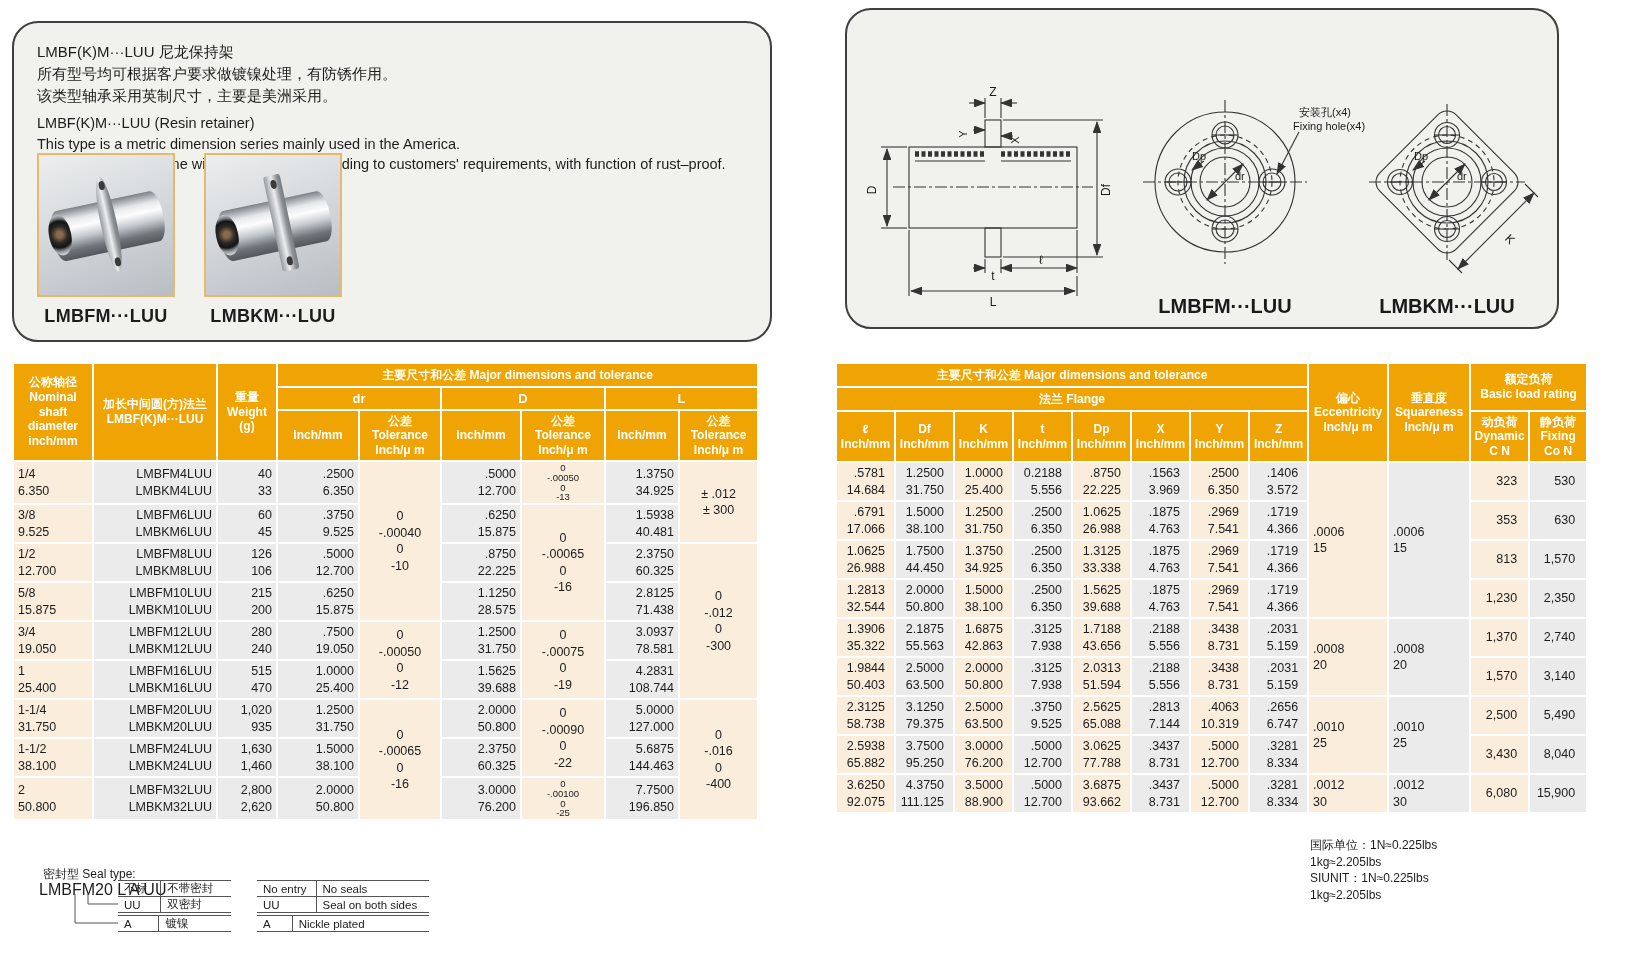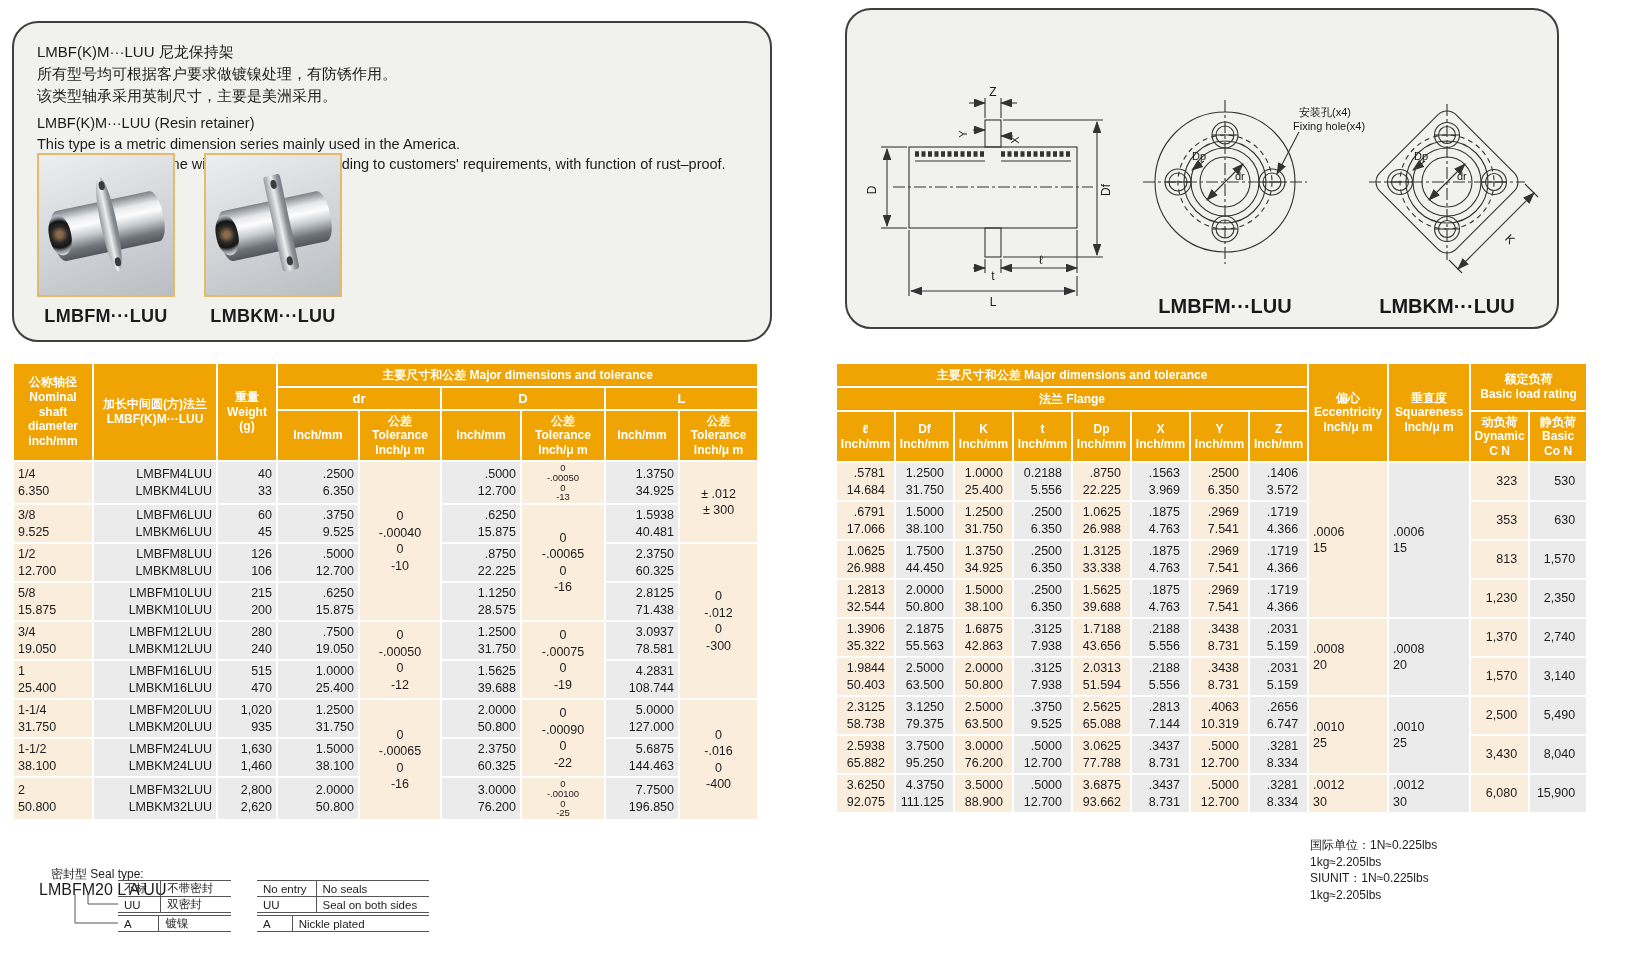--- a/index.html
+++ b/index.html
@@ -54,21 +54,21 @@
   .lft{text-align:right;padding-left:14px}
   .rgt{text-align:right;padding-right:16px}
   #tblR .rgt{padding-right:9px}
   .tol{text-align:center;font-size:12px;line-height:1.12;padding:0 2px}
   .tol.tight{font-size:9.5px;line-height:1.03}
   .tol2{text-align:left;padding-left:30px;font-size:12.5px;line-height:1.35}
   .ld{padding-right:11px !important}
 
   
   #legend{position:absolute;left:35px;top:866px;width:430px;height:80px;font-size:12px}
-  #legend .t1{position:absolute;left:16px;top:0}
+  #legend .t1{position:absolute;left:8px;top:0}
   #legend .t2{position:absolute;left:4px;top:15px;font-size:16px}
   table.lg{position:absolute;border-collapse:collapse}
   .lg td{border-top:1px solid #555;border-bottom:1px solid #555;font-size:11.5px;height:16px;padding:0 6px;white-space:nowrap}
   .lg td.k{border-right:1px solid #555}
   #legSvg{position:absolute;left:0;top:0;pointer-events:none}
 
   
   #units{position:absolute;left:1310px;top:837px;width:250px;text-align:left;font-size:12px;line-height:1.38}
 </style>
 </head>
@@ -496,21 +496,21 @@
       <th class="colh">X
 Inch/mm</th>
       <th class="colh">Y
 Inch/mm</th>
       <th class="colh">Z
 Inch/mm</th>
       <th>动负荷
 Dynamic
 C N</th>
       <th>静负荷
-Basic
+Fixing
 Co N</th>
     </tr>
   </thead>
   <tbody id="rtbody">
       <tr>
         <td class="cr rgt">.5781
 14.684</td>
         <td class="gy rgt">1.2500
 31.750</td>
         <td class="cr rgt">1.0000

